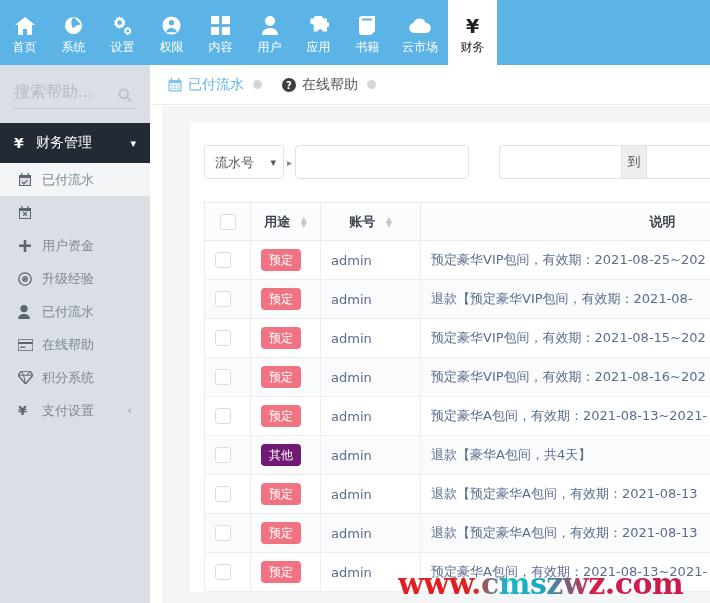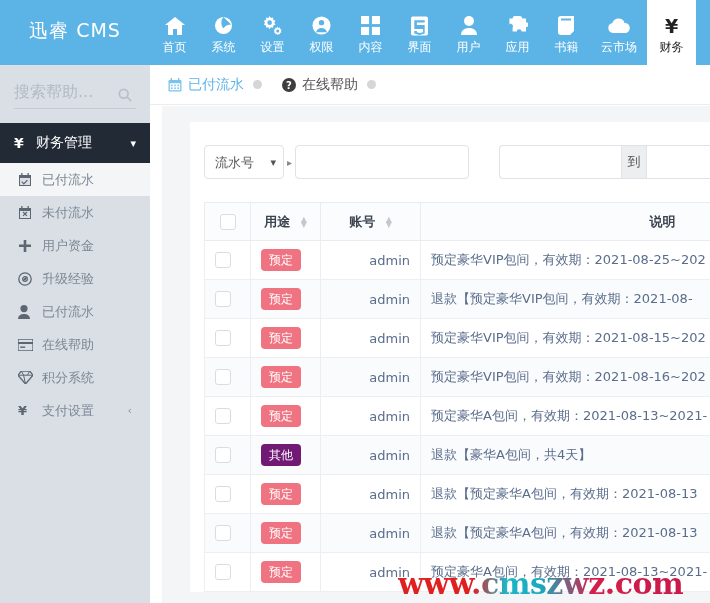--- a/index.html
+++ b/index.html
@@ -212,41 +212,40 @@
     display: inline-flex; flex-direction: column; vertical-align: middle;
     margin-left: 6px; line-height: 5px; color: #c3c8cf; font-size: 8px;
     cursor: pointer;
   }
   .badge {
     display: inline-block; padding: 4px 8px; border-radius: 4px;
     font-size: 12px; color: #ffffff; line-height: 14px;
   }
   .badge.b-red { background: #ef7381; }
   .badge.b-yellow { background: #701a75; }
-  .acct { color: #5b8fd6; text-align: right; }
+  .acct { color: #5b8fd6; }
   .desc { color: #5a7fb5; }
 
   
   .watermark {
     position: absolute; left: 398px; top: 566px;
     font-family: "DejaVu Serif", "Liberation Serif", serif;
     font-weight: bold; font-size: 30px; letter-spacing: -0.5px;
     background: linear-gradient(90deg, #e02020 0%, #e02020 26%, #1fb6c9 38%, #17a9bd 50%, #d41f4a 68%, #c9184a 100%);
     -webkit-background-clip: text; background-clip: text;
     -webkit-text-fill-color: transparent; color: transparent;
     white-space: nowrap; pointer-events: none;
   }
 </style>
 </head>
 <body>
 
 <div id="app">
 
   <div class="topnav">
-    <div class="brand">迅睿 CMS</div>
     <div class="navitems">
 
       <div class="navitem">
         <span class="nicon">
           <svg width="20" height="18" viewBox="0 0 20 18">
               <path d="M10 0L0 8h3v10h5v-6h4v6h5V8h3z"></path>
             </svg>
         </span>
         <span class="nlabel">首页</span>
       </div>
@@ -289,29 +288,20 @@
           <svg width="19" height="19" viewBox="0 0 20 20">
               <rect x="0" y="0" width="8.5" height="8.5"></rect>
               <rect x="11.5" y="0" width="8.5" height="8.5"></rect>
               <rect x="0" y="11.5" width="8.5" height="8.5"></rect>
               <rect x="11.5" y="11.5" width="8.5" height="8.5"></rect>
             </svg>
         </span>
         <span class="nlabel">内容</span>
       </div>
 
-      <div class="navitem">
-        <span class="nicon">
-          <svg width="17" height="20" viewBox="0 0 18 20">
-              <rect x="0" y="0" width="18" height="20" rx="2"></rect>
-              <path d="M3.5 4h11v2.3H6.2v2.6h8.3V18l-5.5 1.6L3.5 18v-2.8h2.7v1.3l3.3.9 3.3-.9v-3.3H3.5z" fill="#5cb4e6"></path>
-            </svg>
-        </span>
-        <span class="nlabel">界面</span>
-      </div>
 
       <div class="navitem">
         <span class="nicon">
           <svg width="16" height="19" viewBox="0 0 16 19">
               <circle cx="8" cy="5" r="5"></circle>
               <path d="M0 19c0-4.4 3.6-7 8-7s8 2.6 8 7z"></path>
             </svg>
         </span>
         <span class="nlabel">用户</span>
       </div>
@@ -386,21 +376,20 @@
 
     <div class="side-item">
       <span class="sicon">
         <svg width="14" height="14" viewBox="0 0 14 14">
             <path d="M1 2h12v11H1z"></path>
             <path d="M2 5h10v7H2z" fill="#dadfe5"></path>
             <path d="M4.6 6.4l.9-.9L7 7l1.5-1.5.9.9L7.9 7.9l1.5 1.5-.9.9L7 8.8 5.5 10.3l-.9-.9 1.5-1.5z"></path>
             <path d="M3.2 0h1.3v2.6H3.2zM9.5 0h1.3v2.6H9.5z"></path>
           </svg>
       </span>
-      <span class="slabel">未付流水</span>
     </div>
 
     <div class="side-item">
       <span class="sicon">
         <svg width="14" height="14" viewBox="0 0 14 14">
             <path d="M5.7 1h2.6v4.4H13v2.6H8.3V13H5.7V8H1V5.4h4.7z"></path>
           </svg>
       </span>
       <span class="slabel">用户资金</span>
     </div>

